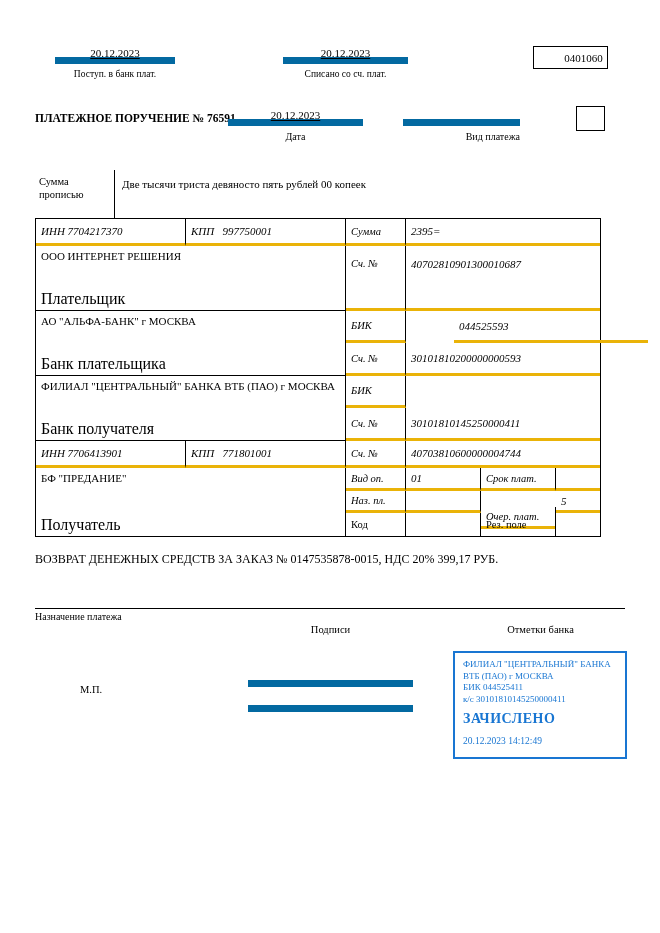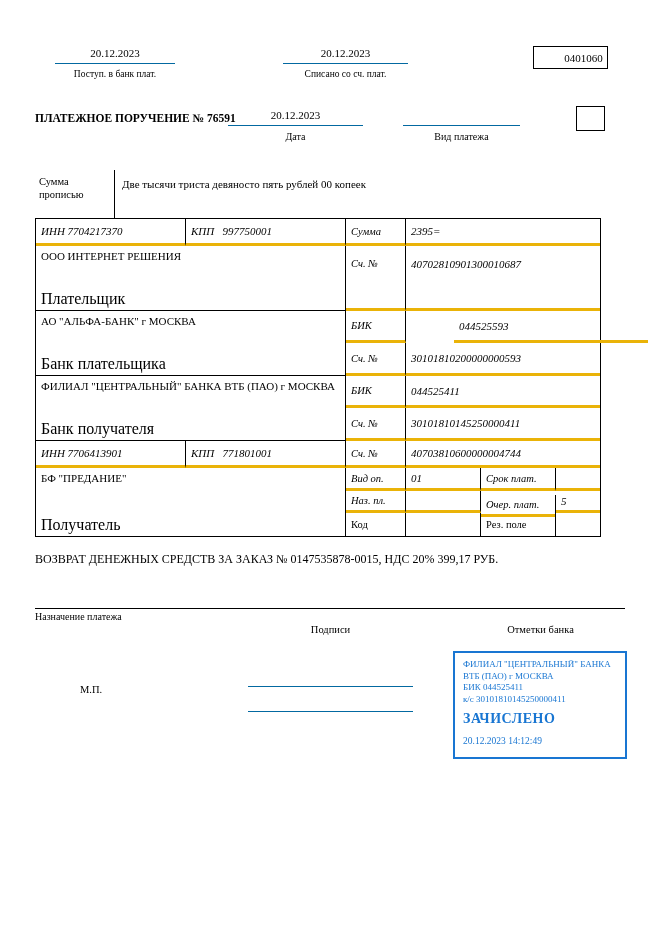--- a/index.html
+++ b/index.html
@@ -5,21 +5,21 @@
   * { margin:0; padding:0; box-sizing:border-box; }
   html,body { background:#fff; }
   body {
     width:660px; height:933px;
     font-family:"Liberation Serif","DejaVu Serif",serif;
     color:#000;
   }
   .sheet { position:relative; width:660px; height:933px; background:#fff; overflow:hidden; }
   .abs { position:absolute; }
   .ctr { text-align:center; }
-  .u { border-bottom:1px solid #0369a1; }
+  .u { border-bottom:7px solid #0369a1;text-decoration:underline; }
   .box { border:1px solid #000; display:flex; align-items:center; justify-content:center;padding-left:26px; }
   .fs9  { font-size:9.5px; }
   .fs10 { font-size:10px; }
   .fs105{ font-size:10.5px; }
   .fs11 { font-size:11px; }
   .bold { font-weight:bold; }
 
   
   .tbl { position:absolute; left:35px; top:218px; width:566px; height:319px; border:1px solid #000; }
   .cell { position:absolute; font-size:11px; display:flex; align-items:center;
@@ -58,21 +58,21 @@
 
   <div class="abs ctr u fs11" style="left:283px;top:47px;width:125px;height:17px;">20.12.2023</div>
   <div class="abs ctr fs9" style="left:283px;top:69px;width:125px;">Списано со сч. плат.</div>
 
   <div class="abs box fs11" style="left:533px;top:46px;width:75px;height:23px;">0401060</div>
 
   <div class="abs bold" style="left:35px;top:112px;font-size:11.5px;">ПЛАТЕЖНОЕ ПОРУЧЕНИЕ № 76591</div>
   <div class="abs ctr u fs11" style="left:228px;top:109px;width:135px;height:17px;">20.12.2023</div>
   <div class="abs ctr fs10" style="left:228px;top:131px;width:135px;">Дата</div>
   <div class="abs u" style="left:403px;top:109px;width:117px;height:17px;"></div>
-  <div class="abs ctr fs10" style="left:403px;top:131px;width:117px;">Вид платежа</div>
+  <div class="abs ctr fs10" style="left:403px;top:131px;width:117px;text-align:right;">Вид платежа</div>
   <div class="abs box" style="left:576px;top:106px;width:29px;height:25px;"></div>
 
   <div class="aw-label">Сумма прописью</div>
   <div class="aw-value">Две тысячи триста девяносто пять рублей 00 копеек</div>
 
   <div class="tbl">
 
     <div class="cell br bb" style="left:0;top:0;width:150px;height:27px;">ИНН 7704217370</div>
     <div class="cell br bb pre" style="left:150px;top:0;width:160px;height:27px;">КПП   997750001</div>
     <div class="cell br bb lab" style="left:310px;top:0;width:60px;height:27px;">Сумма</div>
@@ -92,41 +92,40 @@
     <div class="cell br bb lab" style="left:310px;top:92px;width:60px;height:32px;">БИК</div>
     <div class="cell bb" style="left:370px;top:92px;width:194px;height:32px;margin-left:48px;">044525593</div>
     <div class="cell br bb lab" style="left:310px;top:124px;width:60px;height:33px;">Сч. №</div>
     <div class="cell bb" style="left:370px;top:124px;width:194px;height:33px;">30101810200000000593</div>
 
     <div class="blk br bb" style="left:0;top:157px;width:310px;height:65px;">
       <div class="nm">ФИЛИАЛ "ЦЕНТРАЛЬНЫЙ" БАНКА ВТБ (ПАО) г МОСКВА</div>
       <div class="lb">Банк получателя</div>
     </div>
     <div class="cell br bb lab" style="left:310px;top:157px;width:60px;height:32px;">БИК</div>
-    <div class="cell bb" style="left:370px;top:157px;width:194px;height:32px;">044525411</div>
     <div class="cell br bb lab" style="left:310px;top:189px;width:60px;height:33px;">Сч. №</div>
     <div class="cell bb" style="left:370px;top:189px;width:194px;height:33px;">30101810145250000411</div>
 
     <div class="cell br bb" style="left:0;top:222px;width:150px;height:27px;">ИНН 7706413901</div>
     <div class="cell br bb pre" style="left:150px;top:222px;width:160px;height:27px;">КПП   771801001</div>
     <div class="cell br bb lab" style="left:310px;top:222px;width:60px;height:27px;">Сч. №</div>
     <div class="cell bb" style="left:370px;top:222px;width:194px;height:27px;">40703810600000004744</div>
 
     <div class="blk br" style="left:0;top:249px;width:310px;height:68px;">
       <div class="nm">БФ "ПРЕДАНИЕ"</div>
       <div class="lb">Получатель</div>
     </div>
     <div class="cell br bb lab" style="left:310px;top:249px;width:60px;height:23px;">Вид оп.</div>
     <div class="cell br bb" style="left:370px;top:249px;width:75px;height:23px;">01</div>
     <div class="cell br bb lab" style="left:445px;top:249px;width:75px;height:23px;">Срок плат.</div>
     <div class="cell bb" style="left:520px;top:249px;width:44px;height:23px;"></div>
 
     <div class="cell br bb lab" style="left:310px;top:272px;width:60px;height:22px;">Наз. пл.</div>
     <div class="cell br bb" style="left:370px;top:272px;width:75px;height:22px;"></div>
-    <div class="cell br bb lab" style="left:445px;top:276px;width:75px;height:22px;">Очер. плат.</div>
+    <div class="cell br bb lab" style="left:445px;top:288px;width:75px;height:22px;">Очер. плат.</div>
     <div class="cell bb" style="left:520px;top:272px;width:44px;height:22px;">5</div>
 
     <div class="cell br lab" style="left:310px;top:294px;width:60px;height:23px;">Код</div>
     <div class="cell br" style="left:370px;top:294px;width:75px;height:23px;"></div>
     <div class="cell br lab" style="left:445px;top:294px;width:75px;height:23px;">Рез. поле</div>
     <div class="cell" style="left:520px;top:294px;width:44px;height:23px;"></div>
   </div>
 
   <div class="abs" style="left:35px;top:552px;width:580px;font-size:12px;">ВОЗВРАТ ДЕНЕЖНЫХ СРЕДСТВ ЗА ЗАКАЗ № 0147535878-0015, НДС 20% 399,17 РУБ.</div>
   <div class="abs" style="left:35px;top:608px;width:590px;border-top:1px solid #000;"></div>

